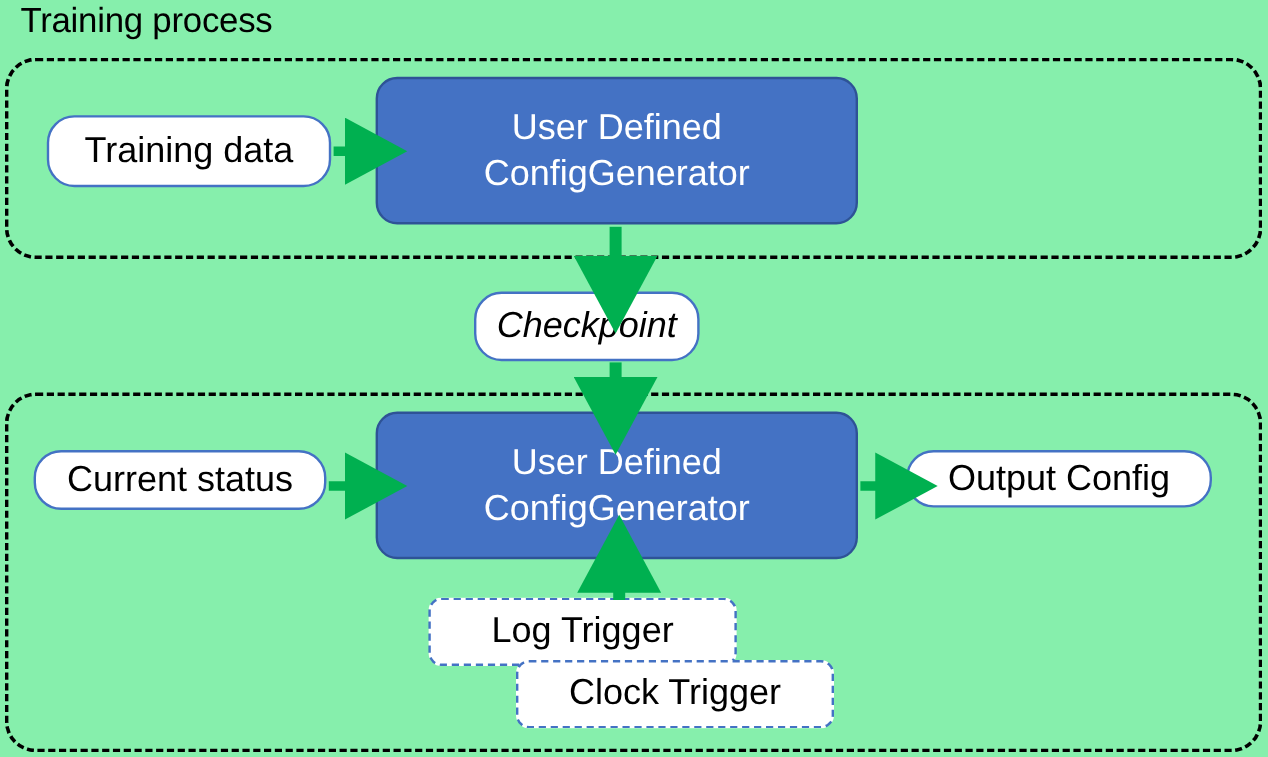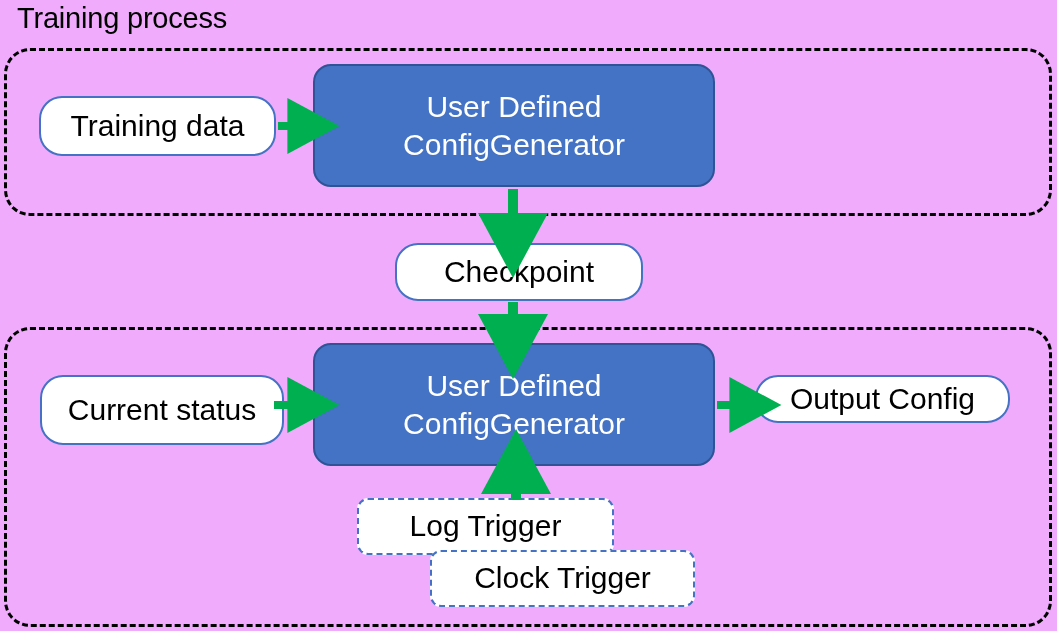--- a/index.html
+++ b/index.html
@@ -8,21 +8,21 @@
     background: #ffffff;
   }
   body {
     font-family: "Liberation Sans", sans-serif;
     -webkit-font-smoothing: antialiased;
   }
   #canvas {
     position: relative;
     width: 1057px;
     height: 631px;
-    background: #f0abfc;
+    background: #86efac;
     overflow: hidden;
   }
 
   
   .section-title {
     position: absolute;
     font-size: 29px;
     line-height: 1;
     color: #000000;
     white-space: nowrap;
@@ -74,23 +74,23 @@
     color: #000000;
     font-size: 30px;
     line-height: 1.15;
     border-radius: 11px;
   }
 
   
   #node-training-data   { left: 39px;  top: 96px;  width: 237px; height: 60px; }
   #node-cfg-train       { left: 313px; top: 64px;  width: 402px; height: 123px; }
   
-  #node-checkpoint      { left: 395px; top: 243px; width: 248px; height: 58px; }
+  #node-checkpoint      { left: 395px; top: 243px; width: 188px; height: 58px; font-style: italic; }
   
-  #node-current-status  { left: 28px;  top: 375px; width: 244px; height: 70px; margin-left: 12px; }
+  #node-current-status  { left: 28px;  top: 375px; width: 244px; height: 50px; }
   #node-cfg-infer       { left: 313px; top: 343px; width: 402px; height: 123px; }
   #node-output-config   { left: 755px; top: 375px; width: 255px; height: 48px; }
   
   #node-log-trigger     { left: 357px; top: 498px; width: 257px; height: 57px;  z-index: 2; }
   #node-clock-trigger   { left: 430px; top: 550px; width: 265px; height: 57px;  z-index: 3; }
 
   
   #arrow-layer {
     position: absolute;
     left: 0; top: 0;

